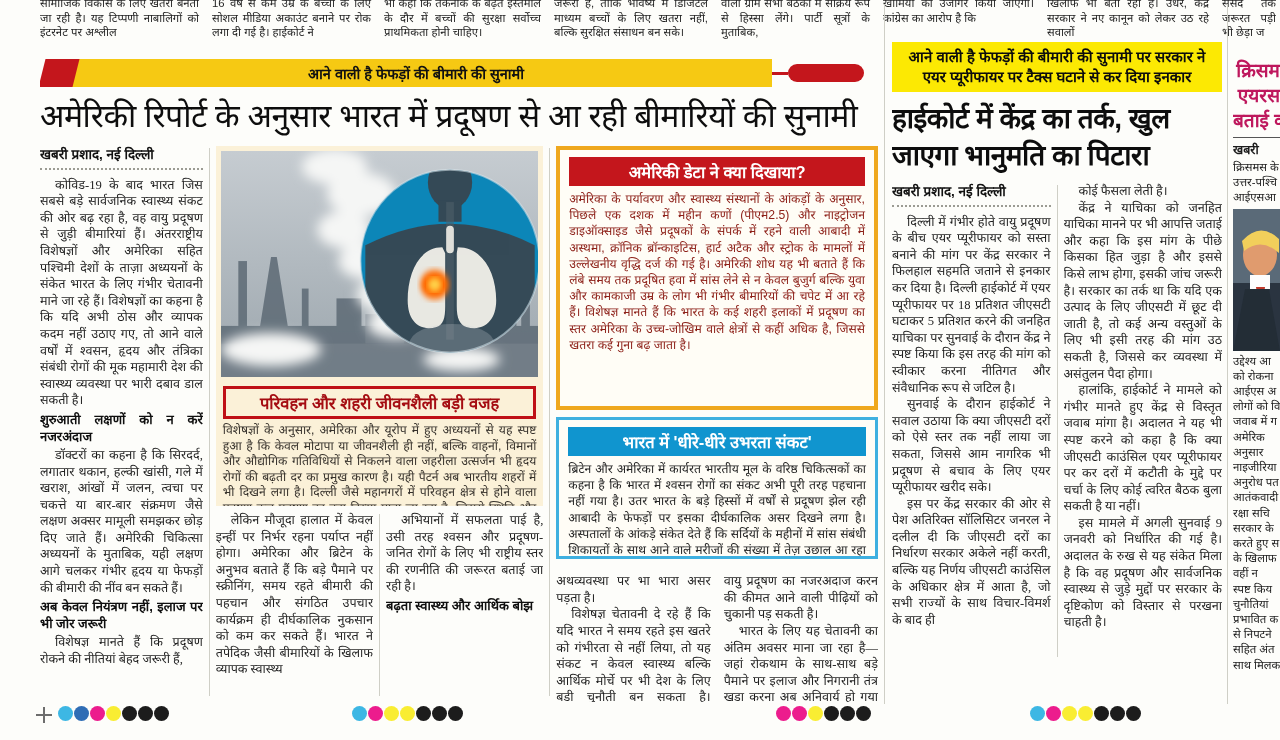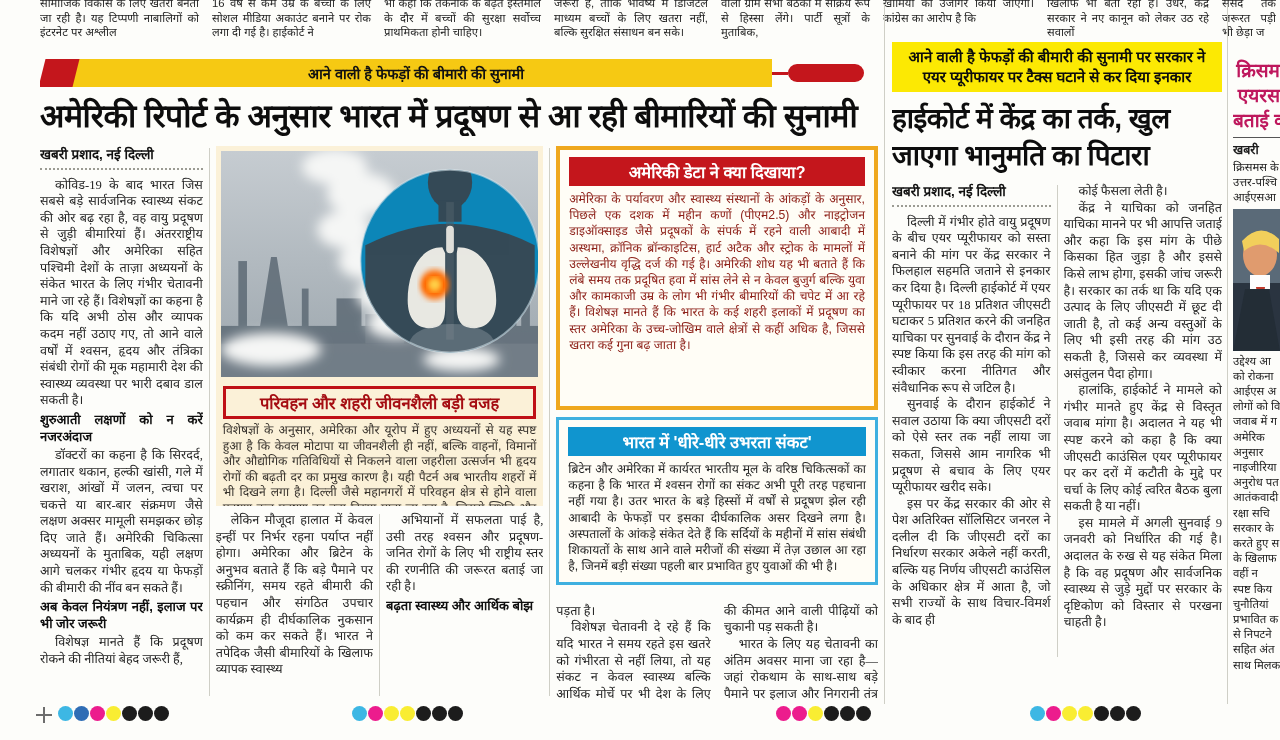--- a/index.html
+++ b/index.html
@@ -31,40 +31,40 @@
   .top-col:nth-child(7){width:175px;}
   .top-col:nth-child(8){width:54px;padding-right:0;white-space:normal;}
   
   .main-article{position:absolute;left:40px;top:58px;width:838px;height:648px;overflow:hidden;}
   .banner{display:flex;align-items:center;height:30px;}
   .banner-notch{width:34px;height:28px;background:var(--masthead-red);transform:skewX(-14deg);margin-left:2px;margin-right:-16px;z-index:2;}
   .banner-bar{flex:0 0 712px;height:28px;background:var(--banner-yellow);display:flex;align-items:center;justify-content:center;}
   .banner-bar span{font-weight:bold;font-size:14.5px;color:#111;}
   .banner-link{width:16px;height:3px;background:var(--masthead-red);}
   .banner-pill{width:76px;height:18px;border-radius:10px;background:var(--masthead-red);}
-  .main-headline{margin-top:8px;font-size:32px;line-height:40px;font-weight:bold;color:#0d0d0d;white-space:nowrap;overflow:hidden;letter-spacing:-0.5px;}
+  .main-headline{margin-top:8px;font-size:32px;line-height:40px;font-weight:normal;color:#0d0d0d;white-space:nowrap;overflow:hidden;letter-spacing:-0.5px;}
   .main-content{display:flex;margin-top:10px;height:556px;}
   .vrule{width:1px;background:var(--rule-gray);margin:2px 6px 6px 6px;}
   .m-col1{width:167px;height:100%;overflow:hidden;}
   .byline{font-weight:bold;font-size:13.5px;text-align:left;padding:1px 0 4px 0;border-bottom:2px dotted #9b9b93;margin-bottom:7px;color:#111;}
   .bodytext{font-size:12.6px;line-height:16.6px;text-align:justify;color:#1f1f1f;}
   .bodytext p{text-indent:15px;font-family:Liberation Serif, serif;}
   .subhead{font-weight:bold;font-size:13px;line-height:17px;color:#0f0f0f;margin:2px 0;}
   .m-center{width:336px;height:100%;display:flex;flex-direction:column;}
   .photo-panel{background:var(--panel-cream);padding:5px;height:236px;}
   .photo-panel svg{display:block;width:100%;height:100%;}
   .caption-box{background:var(--panel-cream);padding:4px 7px 6px 7px;height:124px;overflow:hidden;}
   .caption-title{border:3px solid #bf1016;color:#a50d12;font-weight:bold;font-size:16.5px;text-align:center;padding:2px 4px;margin-bottom:4px;background:var(--panel-cream);}
   .caption-text{font-size:12.2px;line-height:15.6px;text-align:justify;color:#35302a;}
   .m-center-cols{flex:1;display:flex;margin-top:6px;overflow:hidden;}
   .m-center-cols .subcol{flex:1;overflow:hidden;}
   .m-right{width:330px;height:100%;display:flex;flex-direction:column;}
   .info-box{border:4px solid var(--gold-border);background:#fffdf6;padding:7px 9px;overflow:hidden;}
   .info-box.red{height:264px;}
-  .info-box.blue{border:3px solid var(--box-blue-border);height:168px;margin-top:7px;}
+  .info-box.blue{border:3px solid var(--box-blue-border);height:142px;margin-top:7px;}
   .info-box-title{color:#fff;font-weight:bold;font-size:16.5px;text-align:center;padding:3px 4px;margin-bottom:5px;}
   .info-box.red .info-box-title{background:var(--masthead-red);}
   .info-box.blue .info-box-title{background:var(--box-blue);}
   .info-box-text{font-size:12.2px;line-height:16.2px;text-align:justify;}
   .info-box.red .info-box-text{color:#8d2018;}
   .info-box.blue .info-box-text{color:#222;}
   .m-right-cols{flex:1;display:flex;margin-top:18px;overflow:hidden;align-items:center;}
   .m-right-cols .subcol{flex:1;overflow:hidden;}
   
   .divider{position:absolute;width:1px;background:var(--rule-gray);top:4px;height:700px;}

